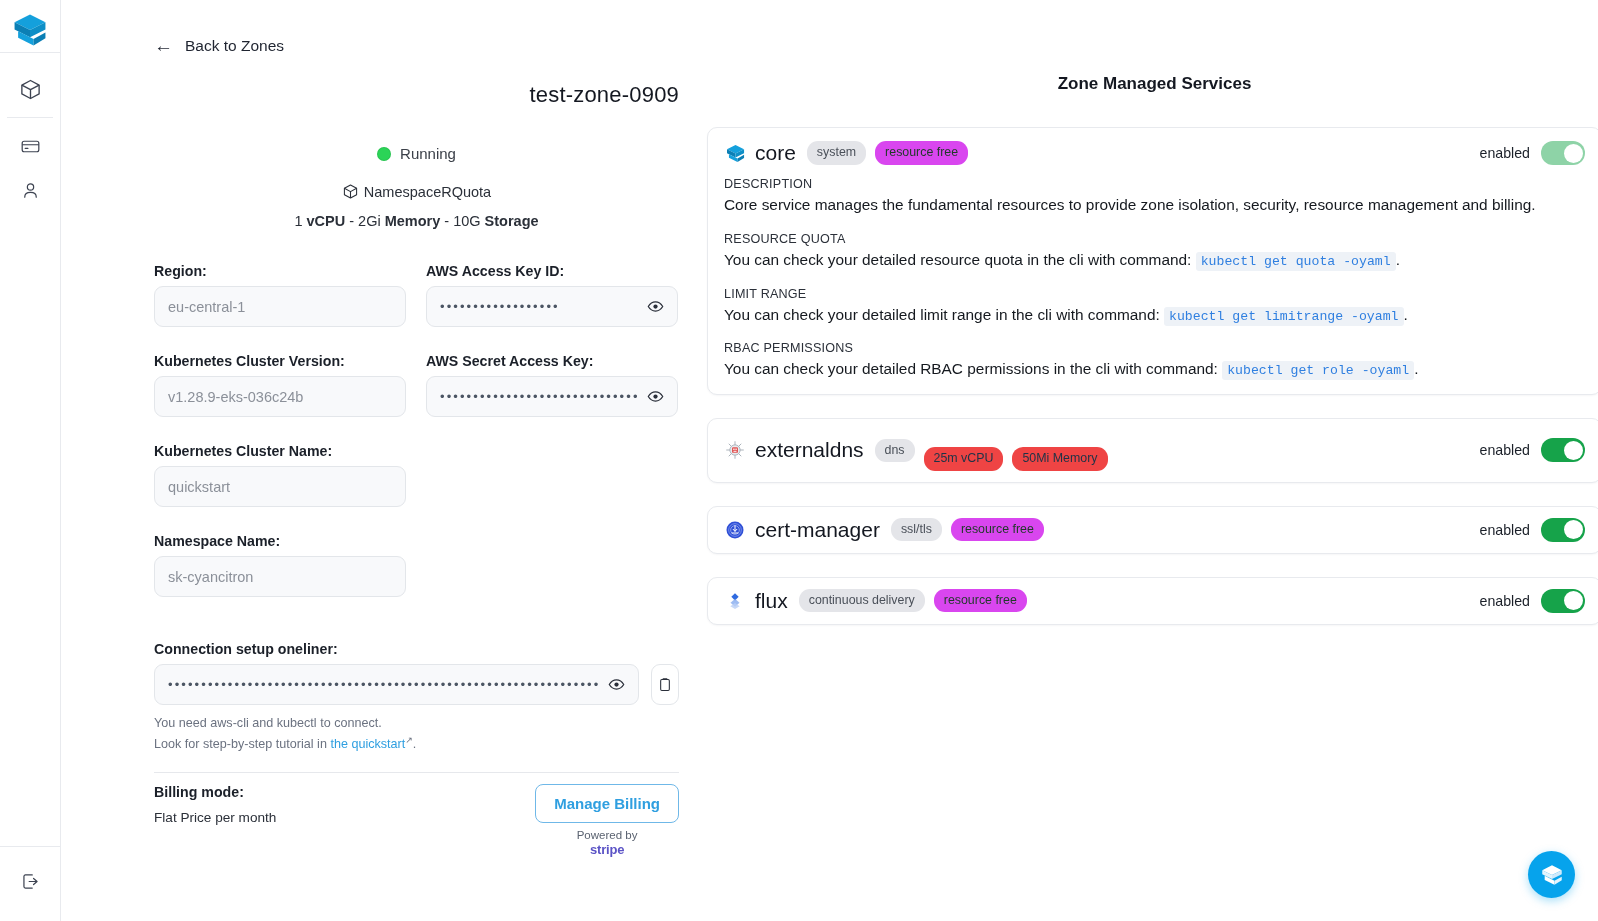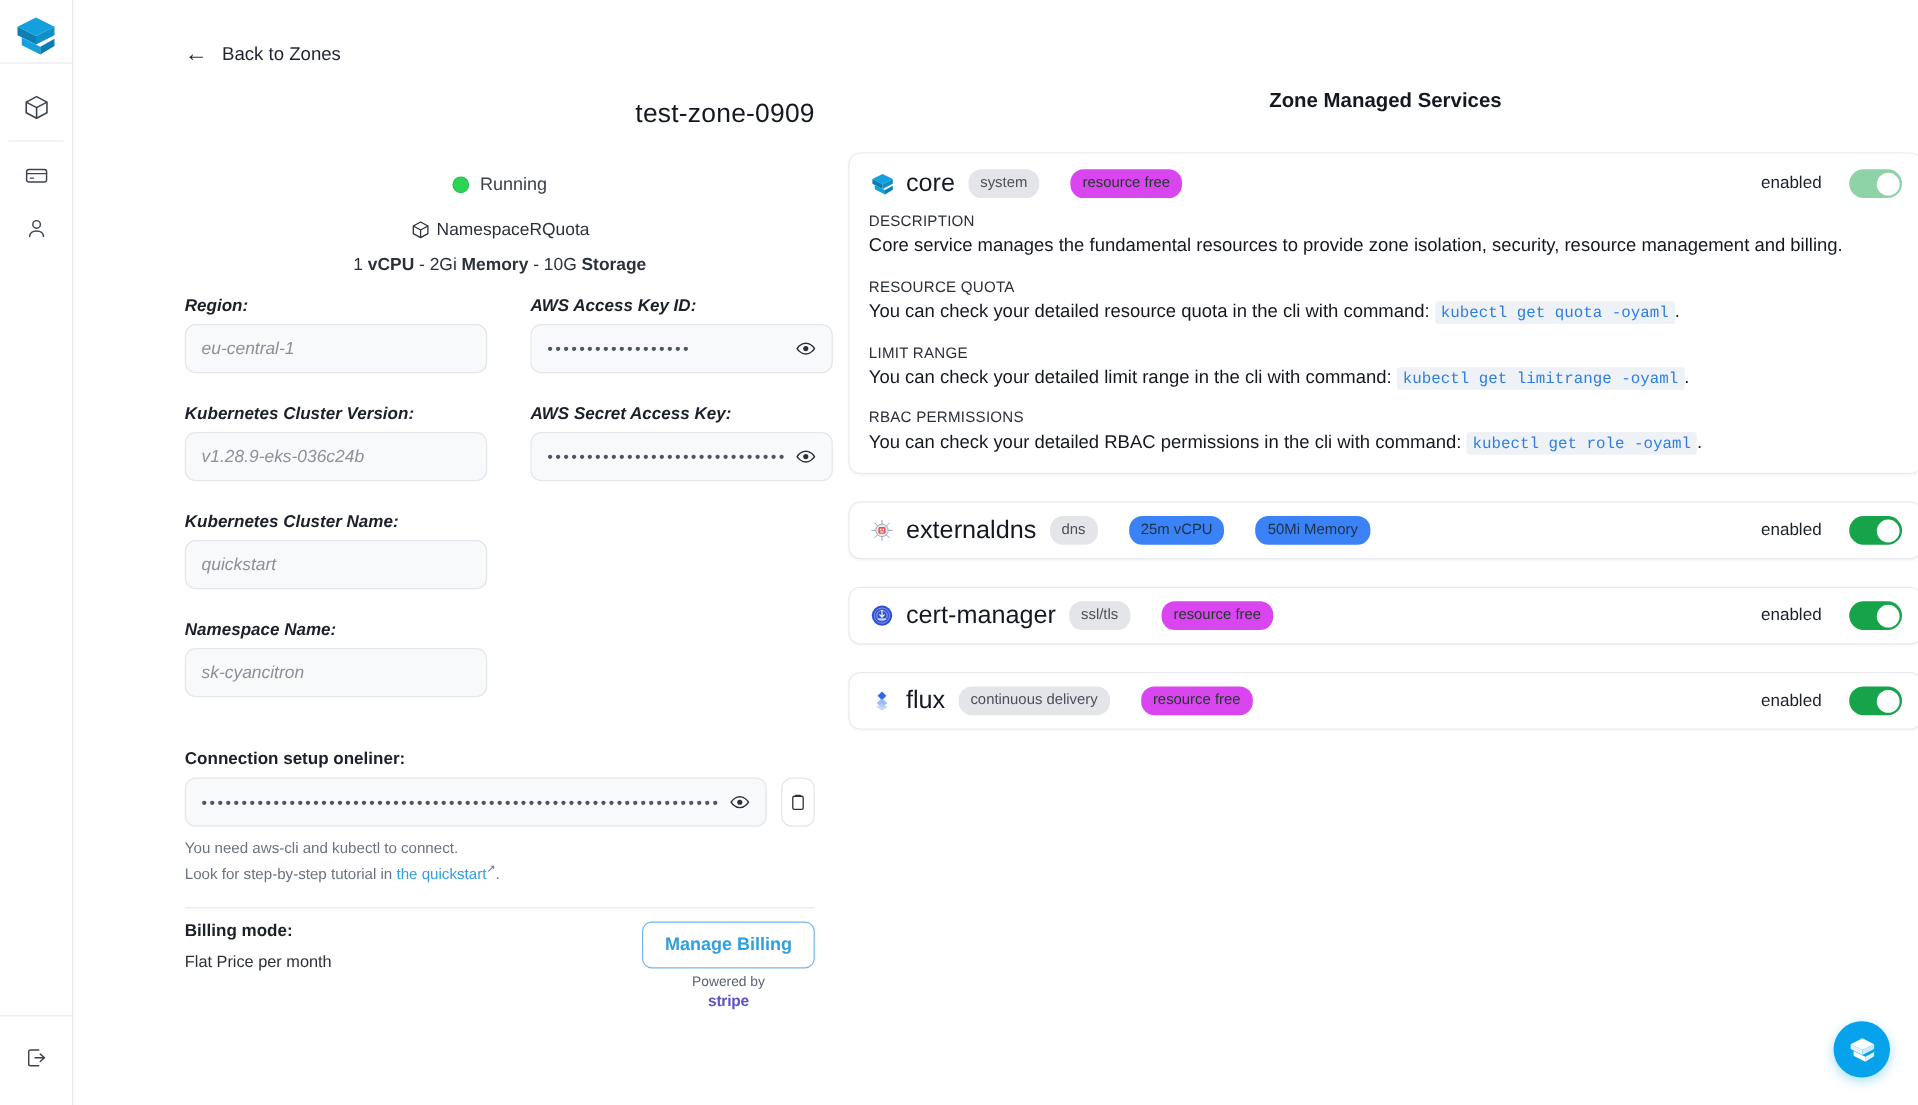--- a/index.html
+++ b/index.html
@@ -42,21 +42,21 @@
 
   
   .zone-title { text-align: right; font-size: 22px; font-weight: 400; letter-spacing: .2px; color: #141821; padding-top: 8px; }
   .zone-status { margin-top: 37px; display: flex; align-items: center; justify-content: center; gap: 9px; font-size: 15px; color: #3b4049; }
   .dot { width: 14px; height: 14px; border-radius: 50%; background: #2bd457; box-shadow: inset 0 0 0 1px rgba(0,0,0,.07); }
   .zone-quota { margin-top: 21px; display:flex; align-items:center; justify-content:center; gap:2px; font-size: 14.5px; color:#2b3039; }
   .zone-res { margin-top: 13px; text-align:center; font-size: 14.5px; color:#2b3039; }
   .zone-res b { font-weight: 700; }
 
   
-  .form { margin-top: 18px; display: grid; grid-template-columns: 252px 252px; column-gap: 36px; font-style: italic; }
+  .form { margin-top: 34px; display: grid; grid-template-columns: 252px 252px; column-gap: 20px; }
   .fld { margin-bottom: 4px; }
   .fld-label { font-size: 14.2px; font-weight: 700; color: #1b2029; margin-bottom: 7px; display:block; }
   .inp {
     height: 41px; border: 1px solid #e3e6ea; border-radius: 9px; background: #f8f9fb;
     display: flex; align-items: center; padding: 0 13px; font-size: 14.5px; color: #8b9099;
     position: relative;
   }
   .inp .dots { letter-spacing: 2.1px; font-size: 13px; color: #4b5563; line-height: 1; overflow: hidden; white-space: nowrap; flex: 1 1 auto; }
   .inp .eye { margin-left: 8px; display: flex; align-items: center; color: #2a2f3a; cursor: pointer; flex: 0 0 auto; }
   .rowgap { height: 22px; }
@@ -88,26 +88,26 @@
   .rc-title { text-align: center; font-size: 17px; font-weight: 700; color: #141821; font-stretch: condensed; }
   .svc-list { margin-top: 33px; display: flex; flex-direction: column; gap: 23px; }
   .svc {
     border: 1px solid #e8eaee; border-radius: 10px; background: #fff;
     box-shadow: 0 1px 2px rgba(16,24,40,.04);
     padding: 13px 16px 14px 16px;
   }
   .svc-head { display: flex; align-items: center; }
   .svc-ico { width: 22px; height: 22px; margin-right: 9px; flex: 0 0 auto; display:flex; align-items:center; justify-content:center;}
   .svc-name { font-size: 21px; color: #141821; margin-right: 11px; white-space: nowrap; }
-  .tags { display: flex; align-items: center; gap: 26px; }
+  .tags { display: flex; align-items: center; gap: 9px; }
   .tag { font-size: 12.4px; padding: 4px 10px; border-radius: 11px; white-space: nowrap; line-height: 1.25; }
   .tag.gray { background: #e4e5e9; color: #4a5059; }
   .tag.green { background: #d946ef; color: #1f3a28; }
-  .tag.blue { background: #3b82f6; color: #1d3347; }
-  .svc-toggle { margin-left: auto; display: flex; align-items: center; gap: 23px; text-align: right; }
+  .tag.blue { background: #ef4444; color: #1d3347; margin-top: 17px; }
+  .svc-toggle { margin-left: auto; display: flex; align-items: center; gap: 11px; text-align: right; }
   .tg-label { font-size: 14.2px; color: #1b2029; }
   .switch { width: 44px; height: 24px; border-radius: 12px; background: #16a34a; position: relative; cursor: pointer; flex: 0 0 auto; }
   .switch.muted { background: #8ed3a7; }
   .switch .knob { position: absolute; top: 2.5px; right: 2.5px; width: 19px; height: 19px; border-radius: 50%; background: #fff; }
 
   .svc-body { margin-top: 12px; }
   .sec { margin-bottom: 16px; }
   .sec:last-child { margin-bottom: 0; }
   .sec-label { font-size: 12.6px; color: #2b3039; letter-spacing: .2px; font-stretch: condensed; }
   .sec-text { margin-top: 4px; font-size: 15.4px; color: #15191f; font-stretch: condensed; line-height: 1.35; }

